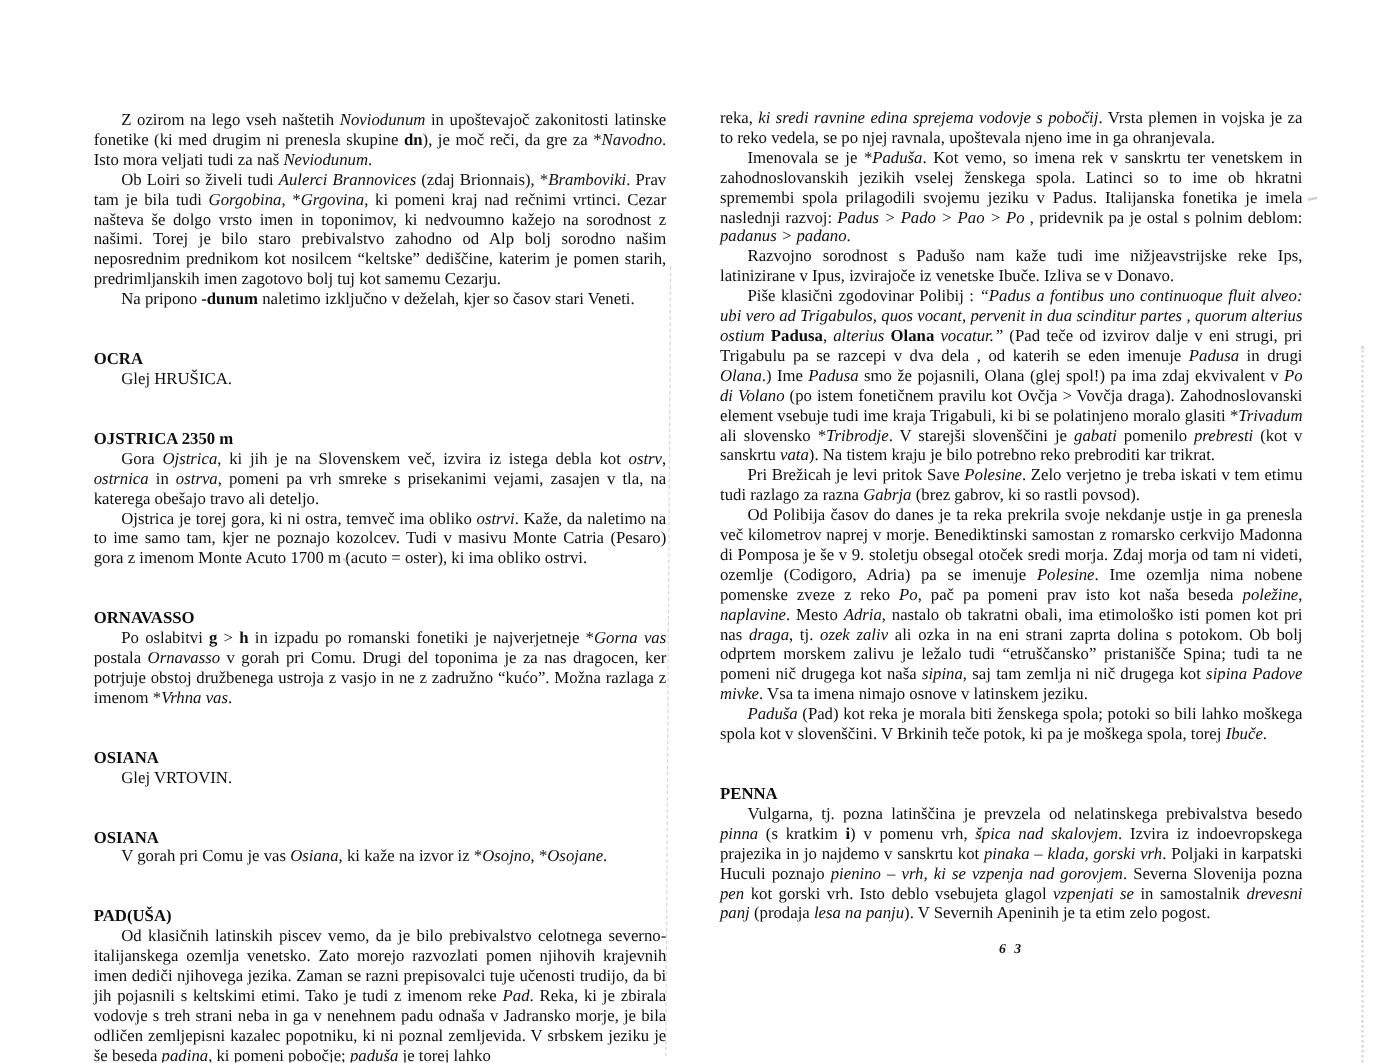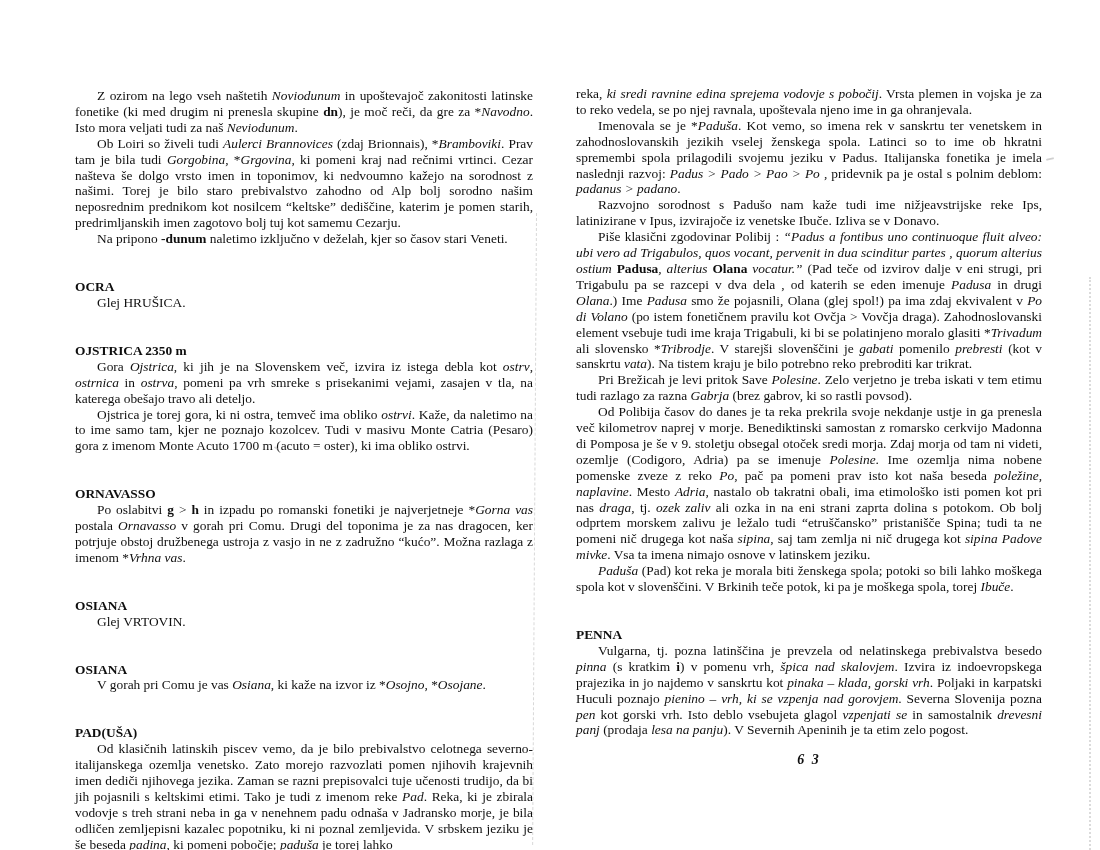--- a/index.html
+++ b/index.html
@@ -30,21 +30,21 @@
     margin-top: 32px;
     margin-bottom: 0;
   }
   .seg-i  { font-style: italic; }
   .seg-b  { font-weight: bold; }
   .seg-bi { font-weight: bold; }
   .pagenum {
     text-align: center;
     font-weight: bold;
     font-style: italic;
-    font-size: 14px;
+    font-size: 11px;
     letter-spacing: 2px;
     margin-top: 14px;
   }
   
   .gutter-line {
     position: absolute;
     left: 536px;
     top: 213px;
     height: 632px;
     width: 0;

